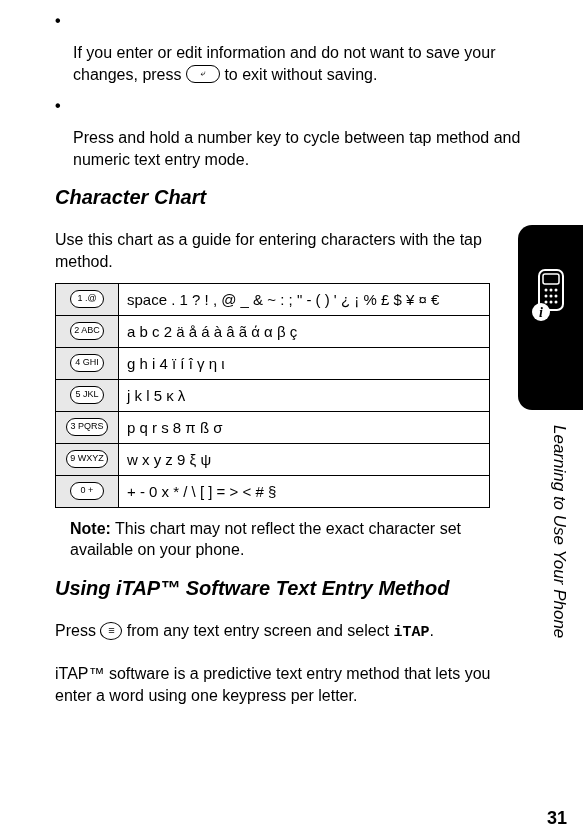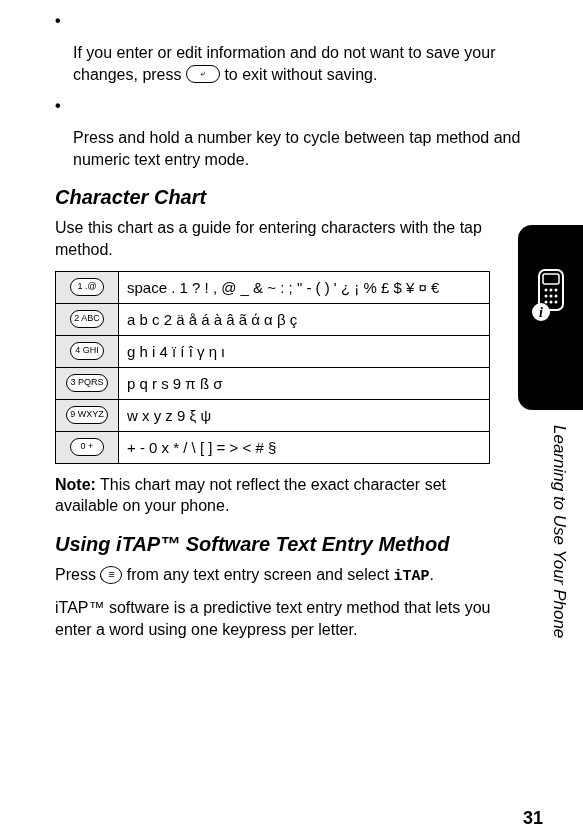--- a/index.html
+++ b/index.html
@@ -52,21 +52,21 @@
   }
   h3.sub {
     font-style: italic;
     font-weight: bold;
     font-size: 20px;
     margin: 16px 0 6px 0;
   }
   p.body {
     font-size: 16px;
     line-height: 1.35;
-    margin: 8px 0 10px 0;
+    margin: 20px 0 10px 0;
     padding-right: 35px;
   }
   table.chart {
     border-collapse: collapse;
     width: 435px;
     margin: 6px 0 10px 0;
   }
   table.chart td {
     border: 1px solid #000;
     padding: 6px 8px;
@@ -77,21 +77,21 @@
     width: 46px;
     text-align: center;
     background: #e8e8e8;
   }
   table.chart td.keycell .key-oval {
     background: #fff;
   }
   .note {
     font-size: 16px;
     line-height: 1.35;
-    margin: 6px 0 10px 0;
+    margin: 6px 0 10px 15px;
     padding-right: 35px;
   }
   .note-label { font-weight: bold; }
   .itap-word {
     font-family: "Courier New", monospace;
     font-weight: bold;
     font-size: 15px;
   }
   .side-tab {
     position: absolute;
@@ -120,21 +120,21 @@
     font-size: 17px;
     writing-mode: vertical-rl;
     text-orientation: mixed;
     display: flex;
     align-items: center;
     justify-content: flex-start;
   }
   .page-num {
     position: absolute;
     bottom: 18px;
-    right: 40px;
+    right: 16px;
     font-weight: bold;
     font-size: 18px;
   }
   .menu-icon {
     display: inline-block;
     width: 20px;
     height: 16px;
     border: 1px solid #000;
     border-radius: 50%;
     position: relative;
@@ -180,22 +180,26 @@
       </tr>
       <tr>
         <td class="keycell"><span class="key-oval">2 ABC</span></td>
         <td>a  b  c  2  ä  å  á  à  â  ã  ά  α  β  ç</td>
       </tr>
       <tr>
         <td class="keycell"><span class="key-oval">4 GHI</span></td>
         <td>g  h  i  4  ï  í  î  γ  η  ι</td>
       </tr>
       <tr>
+        <td class="keycell"><span class="key-oval">5 JKL</span></td>
+        <td>j  k  l  5  κ  λ</td>
+      </tr>
+      <tr>
         <td class="keycell"><span class="key-oval">3 PQRS</span></td>
-        <td>p  q  r  s  9  π  ß  σ</td>
+        <td>p  q  r  s  8  π  ß  σ</td>
       </tr>
       <tr>
         <td class="keycell"><span class="key-oval">9 WXYZ</span></td>
         <td>w  x  y  z  9  ξ  ψ</td>
       </tr>
       <tr>
         <td class="keycell"><span class="key-oval">0 +</span></td>
         <td>+  -  0  x  *  /  \  [  ]  =  &gt;  &lt;  #  §</td>
       </tr>
     </tbody>

